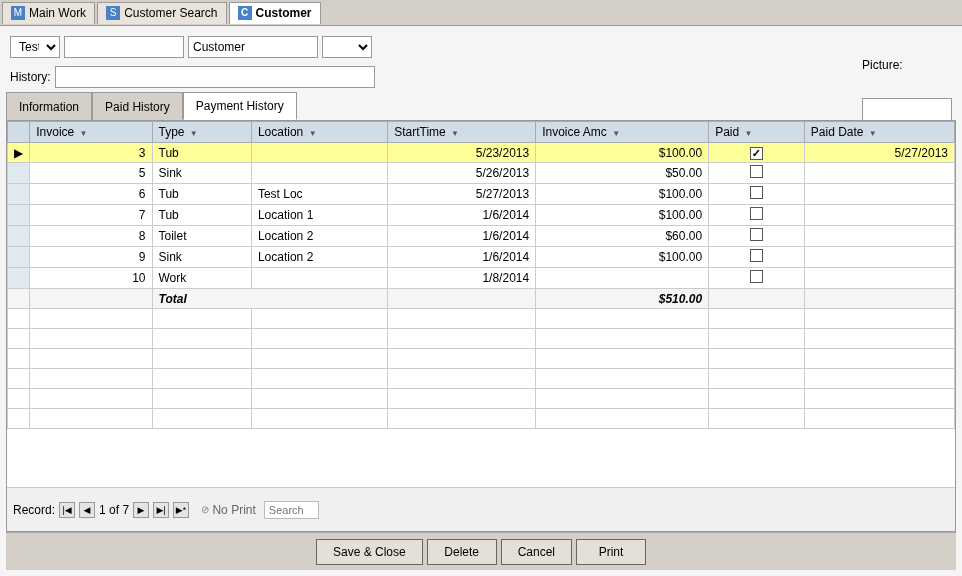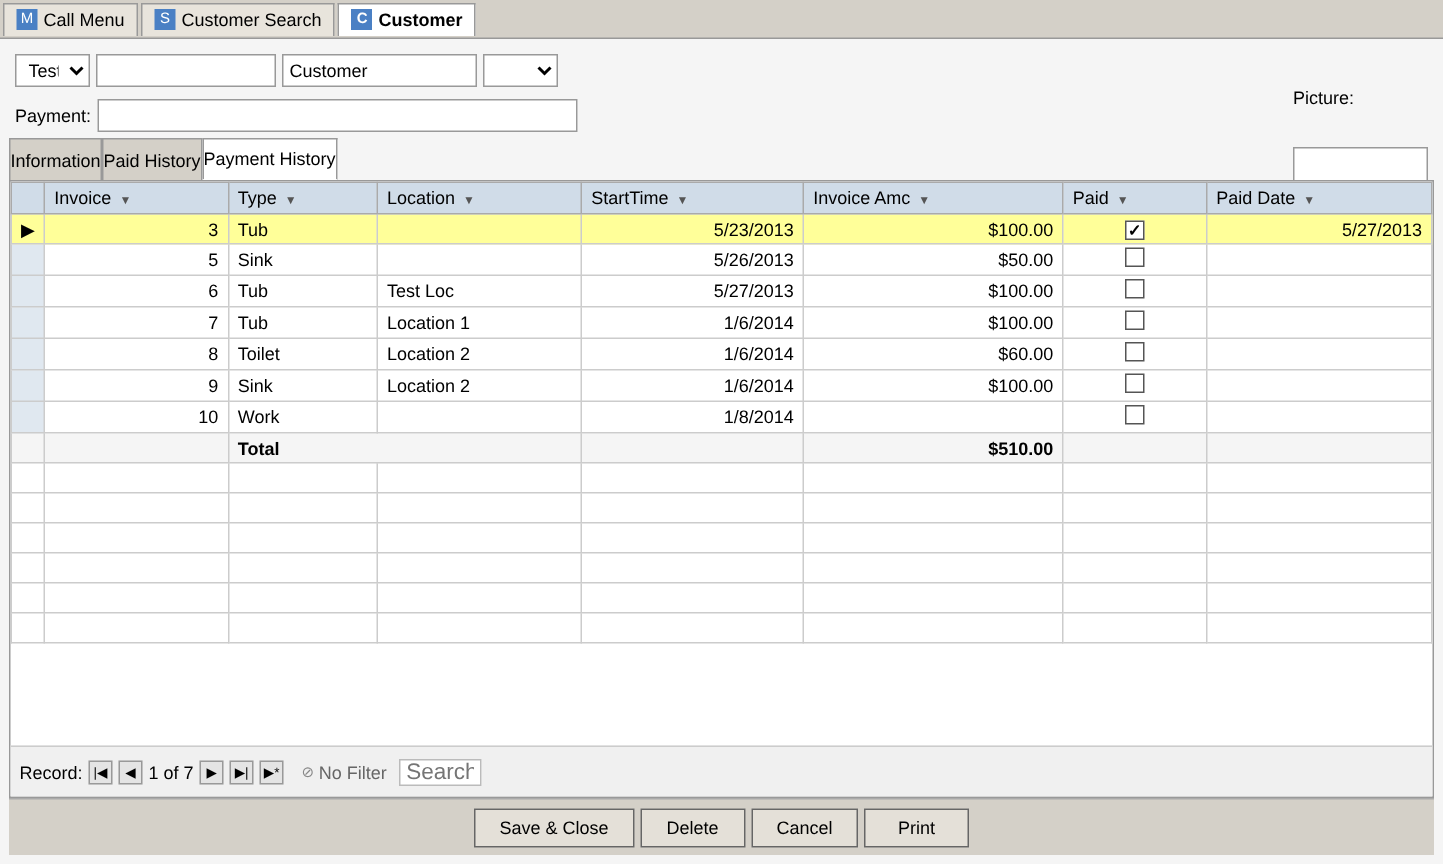--- a/index.html
+++ b/index.html
@@ -99,21 +99,21 @@
 
     
     .inner-tabs {
       display: flex;
       align-items: flex-end;
       gap: 0;
       padding: 0 0;
       margin-bottom: 0;
     }
     .inner-tab {
-      padding: 4px 0;
+      padding: 4px 12px;
       border: 1px solid #999;
       border-bottom: none;
       background: #d4d0c8;
       cursor: pointer;
       height: 28px;
       display: flex;
       align-items: center;
     }
     .inner-tab.active {
       background: #fff;
@@ -169,20 +169,21 @@
       border: 1px solid #ccc;
       padding: 2px 6px;
       height: 20px;
     }
     .data-table tr.selected td {
       background: #ffff99;
     }
     .total-row td {
       font-weight: bold;
       background: #f5f5f5;
+      font-style: italic;
     }
     .row-indicator {
       width: 14px;
       text-align: center;
       background: #e0e8f0;
       border-right: 1px solid #aaa;
       padding: 0 2px;
     }
     .row-indicator.selected-indicator {
       background: #ffcc00;
@@ -206,21 +207,21 @@
 
     
     .record-nav {
       display: flex;
       align-items: center;
       padding: 3px 6px;
       background: #f0f0f0;
       border-top: 1px solid #ccc;
       gap: 4px;
       font-size: 11px;
-      height: 34px;
+      height: 44px;
     }
     .record-nav button {
       width: 16px;
       height: 16px;
       border: 1px solid #999;
       background: #e4e4e4;
       cursor: pointer;
       font-size: 9px;
       padding: 0;
       display: flex;
@@ -237,21 +238,21 @@
     }
     .record-nav .funnel-icon {
       font-size: 10px;
       color: #888;
     }
     .search-box {
       border: 1px solid #bbb;
       padding: 2px 4px;
       height: 18px;
       width: 55px;
-      font-size: 15px;
+      font-size: 11px;
       margin-left: 4px;
     }
 
     
     .action-bar {
       display: flex;
       align-items: center;
       justify-content: center;
       gap: 4px;
       padding: 0;
@@ -273,21 +274,21 @@
       overflow-y: auto;
       flex: 1;
     }
   </style>
 </head>
 <body>
 
 <div class="title-bar">
   <div class="title-tab">
     <span class="tab-icon">M</span>
-    <span>Call Menu</span>
+    <span>Main Work</span>
   </div>
   <div class="title-tab">
     <span class="tab-icon">S</span>
     <span>Customer Search</span>
   </div>
   <div class="title-tab active">
     <span class="tab-icon">C</span>
     <span>Customer</span>
   </div>
 </div>
@@ -304,21 +305,21 @@
       <option>Test</option>
     </select>
     <input type="text" class="firstname-input" value="" style="">
     <input type="text" class="lastname-input" value="Customer" style="">
     <select>
       <option></option>
     </select>
   </div>
 
   <div class="jobtitle-row">
-    <label>Payment:</label>
+    <label>History:</label>
     <input type="text" value="" style="">
   </div>
 
   <div class="inner-tabs">
     <div class="inner-tab">
       <span>Information</span>
     </div>
     <div class="inner-tab">
       <span>Paid History</span>
     </div>
@@ -513,21 +514,21 @@
     <div class="record-nav">
       <span>Record:</span>
       <button title="First">|◀</button>
       <button title="Previous">◀</button>
       <span>1 of 7</span>
       <button title="Next">▶</button>
       <button title="Last">▶|</button>
       <button title="New">▶*</button>
       <div class="no-filter">
         <span class="funnel-icon">⊘</span>
-        <span>No Filter</span>
+        <span>No Print</span>
       </div>
       <input class="search-box" type="text" placeholder="Search" style="">
     </div>
   </div>
 
   <div class="action-bar">
     <button class="action-btn">Save &amp; Close</button>
     <button class="action-btn">Delete</button>
     <button class="action-btn">Cancel</button>
     <button class="action-btn">Print</button>

